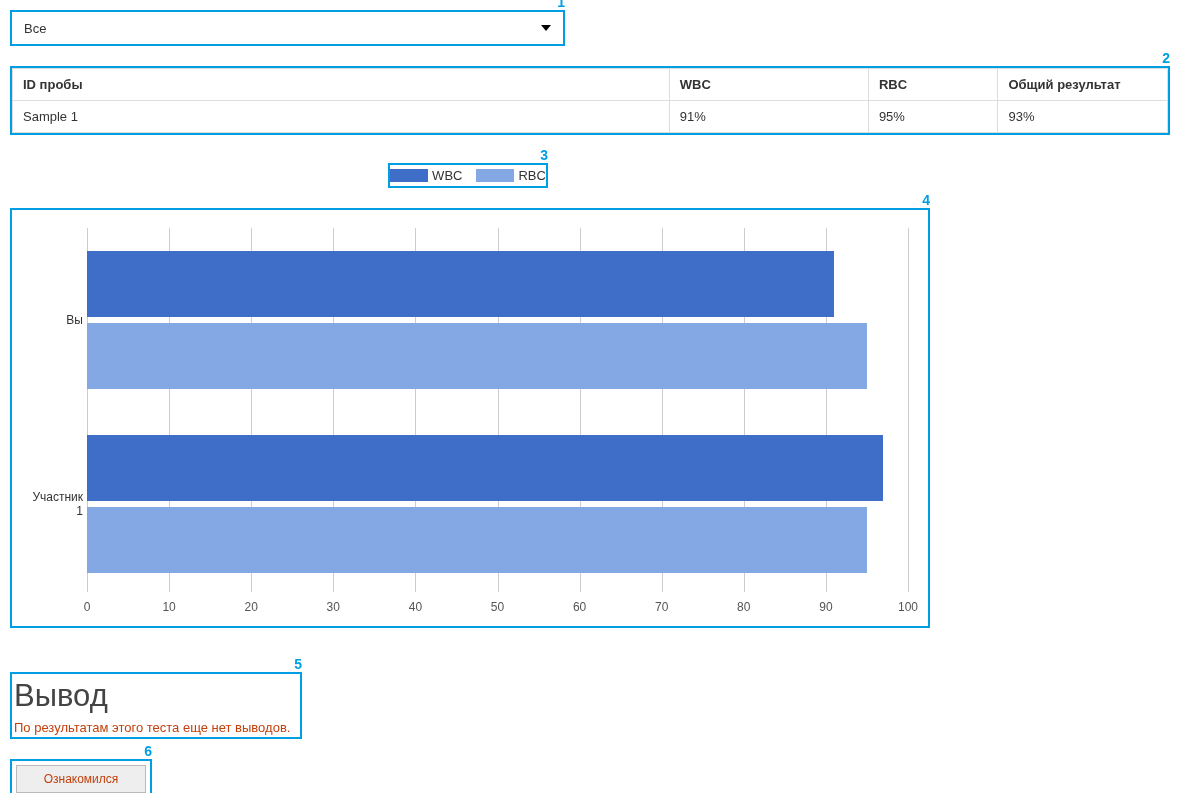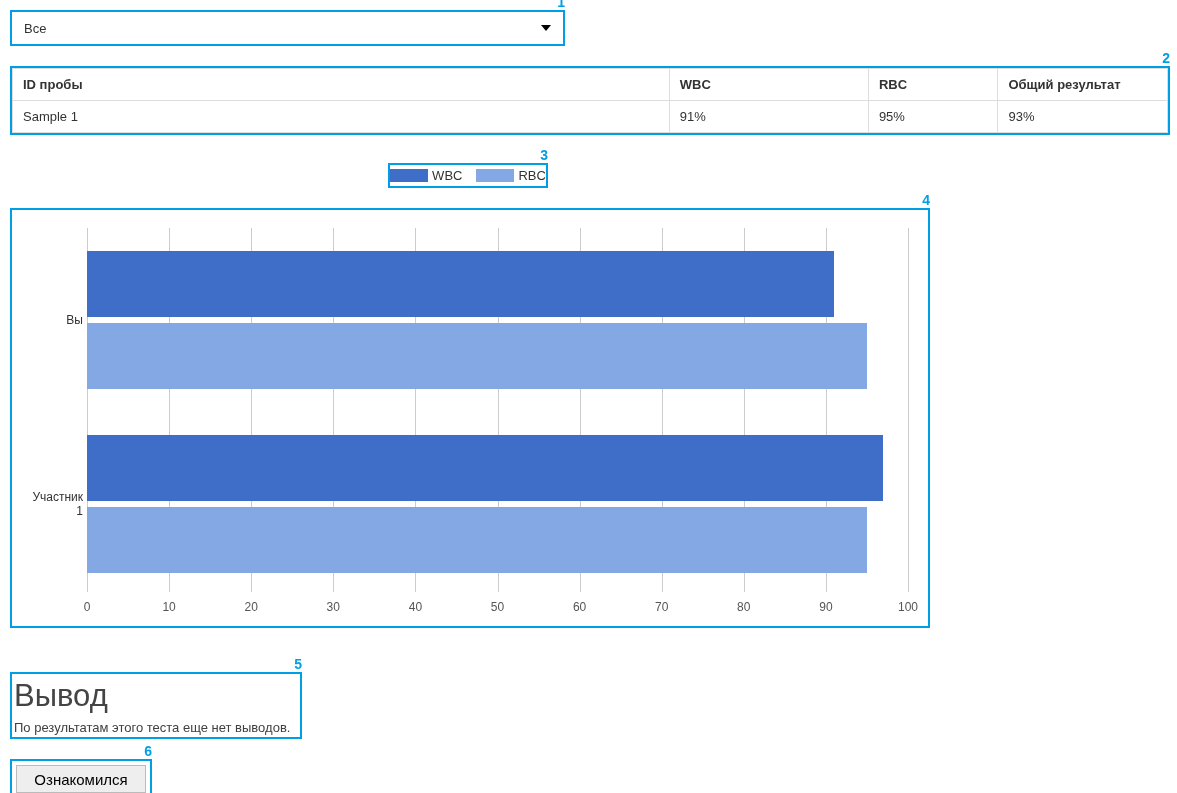--- a/index.html
+++ b/index.html
@@ -79,31 +79,31 @@
   .grid-v { position:absolute; top:0; bottom:0; width:1px; background:#ccc; }
   .xlab  { position:absolute; bottom:-22px; transform:translateX(-50%); font-size:12px; color:#555; }
   .cat-lab { position:absolute; left:-62px; width:58px; text-align:right; font-size:12px; color:#333; transform:translateY(-50%); }
   .bar { position:absolute; height:66px; left:0; }
   .bar.wbc { background:#3f6ec9; }
   .bar.rbc { background:#84a8e4; }
 
   
   .concl { width: 292px; padding: 4px 2px 2px 2px; }
   .concl h2 { margin: 0 0 6px 0; font-weight: normal; font-size: 31px; color:#444; }
-  .concl p  { margin: 0; font-size: 13px; color:#404040; }
+  .concl p  { margin: 0; font-size: 13px; color:#c2410c; }
 
   
   .btn-wrap { width: 142px; padding: 4px; }
   button.ack {
     width: 100%;
     height: 28px;
     background: #eee;
     border: 1px solid #bbb;
-    color: #000000;
-    font-size: 15px;
+    color: #c2410c;
+    font-size: 12px;
     cursor: pointer;
   }
 </style>
 </head>
 <body>
 
 <div class="region dropdown">
   <span class="region-label">1</span>
   <span>Все</span>
   <span class="caret"></span>

